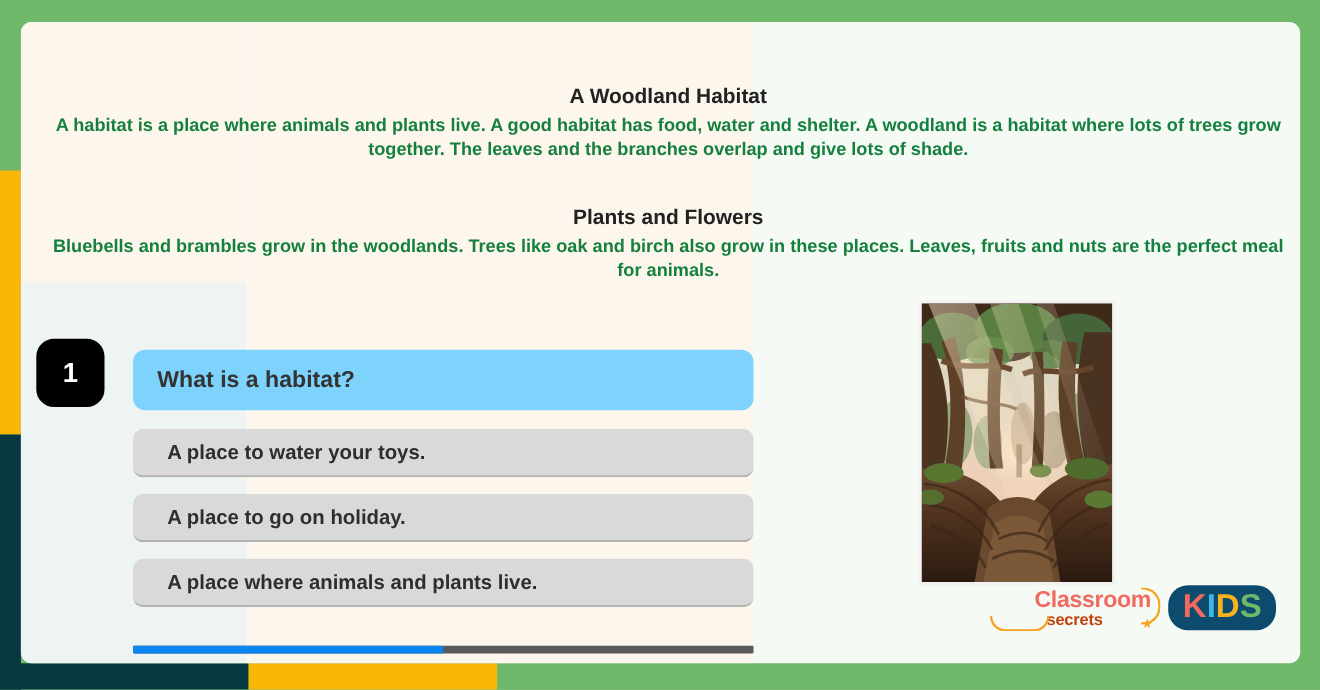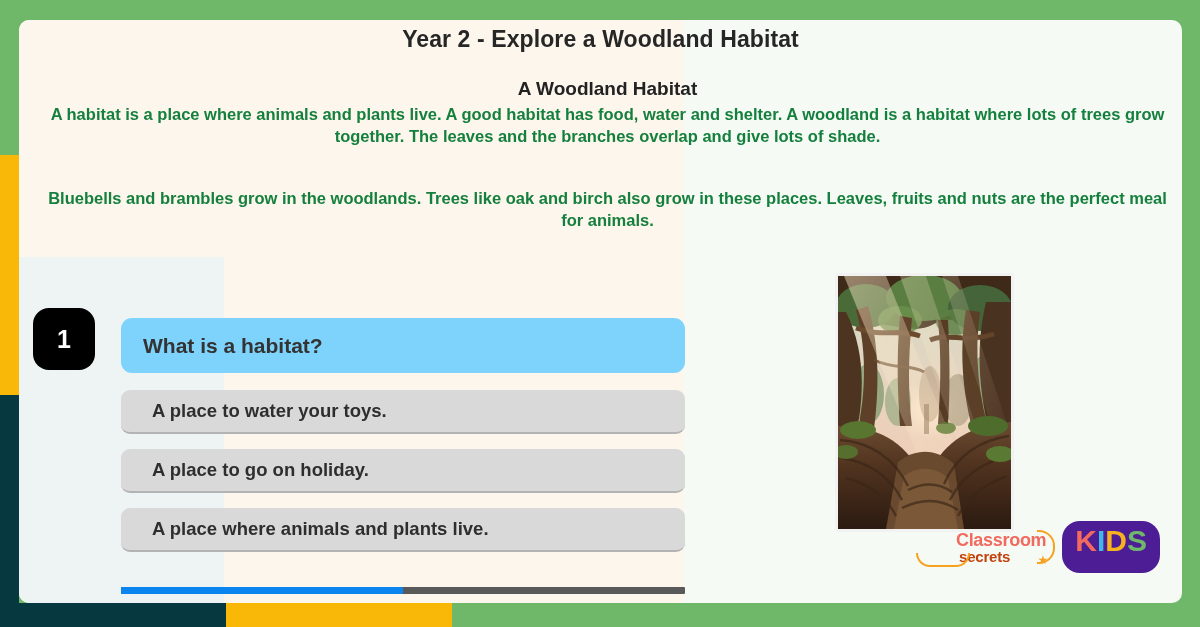--- a/index.html
+++ b/index.html
@@ -113,21 +113,21 @@
     width:50.4%;background:#0a85f0;border-radius:1px;
   }
 
   
   #logo{
     position:absolute;right:22px;bottom:30px;
     display:flex;align-items:center;gap:12px;
   }
   #logo-classroom{line-height:1;position:relative;padding:2px 4px;}
   #logo-classroom .l1{
-    display:block;font-size:18px;font-weight:bold;color:#f2695e;
+    display:block;font-size:21px;font-weight:bold;color:#f2695e;
     letter-spacing:-.3px;
     margin-left:33px;
   }
   #logo-classroom .l2{
     display:block;font-size:15px;font-weight:bold;color:#c2410c;
     letter-spacing:-.2px;text-align:center;
   }
   #logo-classroom .swoosh{
     position:absolute;right:-5px;top:1px;width:16px;height:30px;
     border:2px solid #f6a21e;border-left:none;
@@ -135,22 +135,22 @@
   }
   #logo-classroom .swoosh2{
     position:absolute;left:-3px;bottom:-1px;width:50px;height:12px;
     border:2px solid #f6a21e;border-top:none;
     border-radius:0 0 20px 20px;
   }
   #logo-classroom .star{
     position:absolute;right:2px;bottom:0px;color:#f6a21e;font-size:12px;
   }
   #logo-kids{
-    background:#4c1d95;border-radius:18px;
-    padding:5px 13px 17px 13px;
+    background:#0c4a6e;border-radius:18px;
+    padding:5px 13px 6px 13px;
     font-size:30px;font-weight:bold;letter-spacing:0px;line-height:1;
   }
   #logo-kids .k{color:#f2695e;}
   #logo-kids .i{color:#3fb8e8;}
   #logo-kids .d{color:#f6b31e;}
   #logo-kids .s{color:#6fb86a;}
 </style>
 </head>
 <body>
 
@@ -165,28 +165,28 @@
   <div class="bottom-strip bottom-green"></div>
 
   <div id="card">
 
     <div class="tint tint-cream2"></div>
     <div class="tint tint-cool"></div>
     <div class="tint tint-cream"></div>
 
     <div class="content">
 
-      <div id="slide-title">Year 2 - Explore a Woodland Habitat</div>
 
       <div class="section" id="section-habitat">
         <h2>A Woodland Habitat</h2>
         <p>A habitat is a place where animals and plants live. A good habitat has food, water and shelter. A woodland is a habitat where lots of trees grow together. The leaves and the branches overlap and give lots of shade.</p>
       </div>
 
       <div class="section" id="section-plants">
+        <h2>Plants and Flowers</h2>
         <p>Bluebells and brambles grow in the woodlands. Trees like oak and birch also grow in these places. Leaves, fruits and nuts are the perfect meal for animals.</p>
       </div>
 
       <div id="question-area">
         <div id="q-badge">1</div>
         <div id="question-bar">What is a habitat?</div>
 
         <div class="answer" id="answer-0">A place to water your toys.</div>
         <div class="answer" id="answer-1">A place to go on holiday.</div>
         <div class="answer" id="answer-2">A place where animals and plants live.</div>

